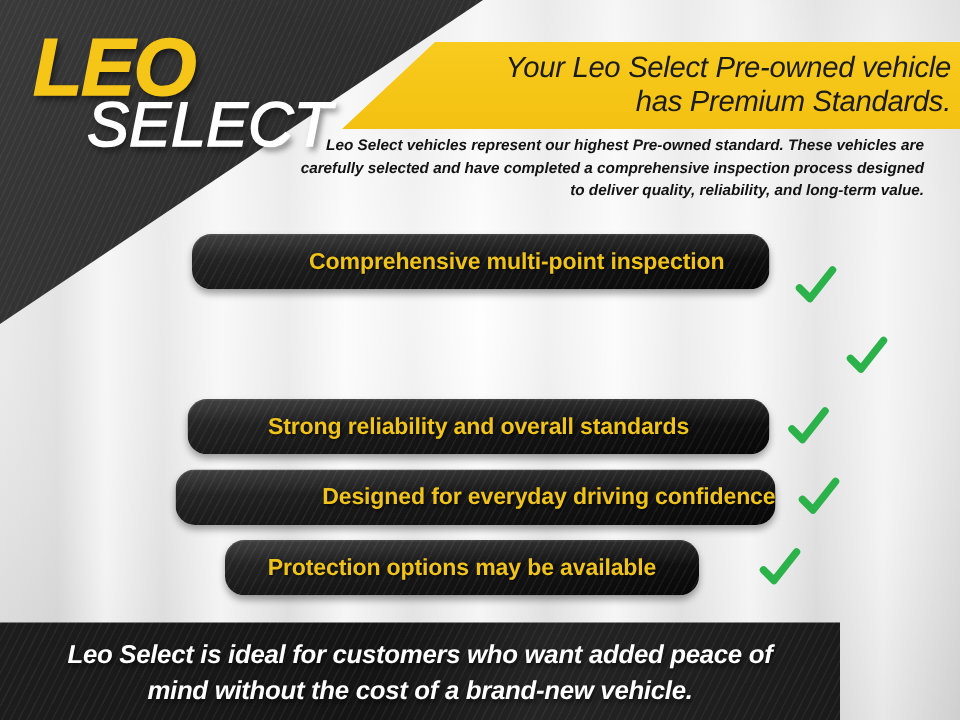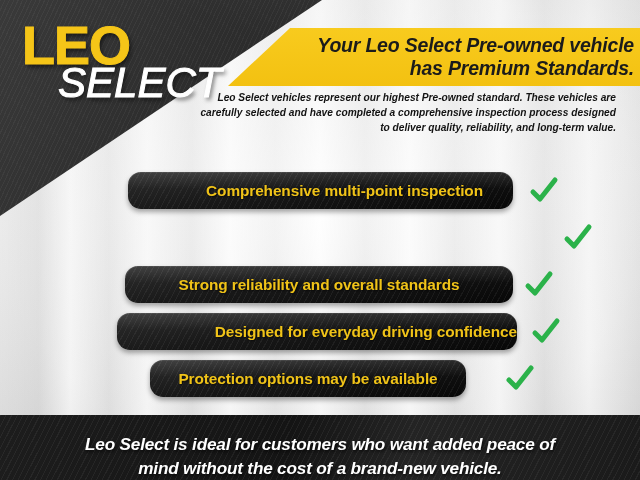--- a/index.html
+++ b/index.html
@@ -64,21 +64,21 @@
     content:"";
     position:absolute; inset:0;
     background:linear-gradient(200deg, rgba(255,255,255,0.07) 0%, rgba(255,255,255,0) 38%);
   }
 
   
   .logo { position:absolute; left:22px; top:18px; width:240px; height:80px; }
   .logo-leo {
     position:absolute; left:0; top:0;
     font-size:54px; line-height:54px;
-    font-weight:bold; 
+    font-weight:bold; font-style:italic;
     color:#f5c518;
     letter-spacing:-1px;
     -webkit-text-stroke:1px #f5c518;
     text-shadow:2px 3px 4px rgba(0,0,0,0.55);
   }
   .logo-select {
     position:absolute; left:36px; top:44px;
     font-size:42px; line-height:42px;
     font-weight:normal; font-style:italic;
     color:#ffffff;
@@ -94,21 +94,21 @@
     background:linear-gradient(180deg,#f8cb1e 0%,#f3c111 100%);
     clip-path: polygon(62px 0, 412px 0, 412px 58px, 0 58px);
     display:flex; align-items:center; justify-content:flex-end;
   }
   .headline-text {
     padding-right:6px;
     text-align:right;
     color:#1b1b1b;
     font-size:19.5px;
     line-height:23px;
-    font-weight:bold;
+    font-weight:normal;
     font-style:italic;
     letter-spacing:-0.2px;
     white-space:pre-line;
   }
 
   
   .body-copy {
     position:absolute;
     left:192px; top:90px; width:424px;
     text-align:right;
@@ -155,29 +155,29 @@
   }
   .check {
     position:absolute;
     width:32px; height:32px;
   }
   .check svg { width:32px; height:32px; display:block; }
 
   
   .bottom-band {
     position:absolute;
-    left:0; top:415px; width:640px; height:65px;
+    left:0; top:415px; width:560px; height:65px;
     background:
       repeating-linear-gradient(117deg,
         rgba(255,255,255,0.05) 0px,
         rgba(255,255,255,0.05) 1px,
         rgba(255,255,255,0) 1px,
         rgba(255,255,255,0) 5px),
       linear-gradient(100deg,#1d1d1d 0%,#141414 45%,#242424 64%,#1a1a1a 100%);
-    display:flex; align-items:flex-end; justify-content:center;
+    display:flex; align-items:center; justify-content:center;
   }
   .bottom-text {
     text-align:center;
     color:#ffffff;
     font-size:17.2px;
     line-height:24px;
     font-weight:bold;
     font-style:italic;
     letter-spacing:-0.2px;
     white-space:pre-line;
@@ -201,21 +201,21 @@
 
   <div class="headline-band">
     <div class="headline-text">Your Leo Select Pre-owned vehicle
 has Premium Standards.</div>
   </div>
 
   <div class="body-copy">Leo Select vehicles represent our highest Pre-owned standard. These vehicles are carefully selected and have completed a comprehensive inspection process designed to deliver quality, reliability, and long-term value.</div>
 
   <div class="pill-wrap">
 
-    <div class="pill" style="left:128px; top:172px; width:385px;padding-left:48px;">
+    <div class="pill" style="left:128px; top:156px; width:385px;padding-left:48px;">
       <span class="pill-label">Comprehensive multi-point inspection</span>
     </div>
     <div class="check" style="left:528px; top:175px;">
       <svg viewBox="0 0 32 32">
           <path d="M5 17 L12 24 L27 5" fill="none" stroke="#2bb24a" stroke-width="5" stroke-linecap="round" stroke-linejoin="round"></path>
         </svg>
     </div>
 
     <div class="check" style="left:562px; top:222px;">
       <svg viewBox="0 0 32 32">

